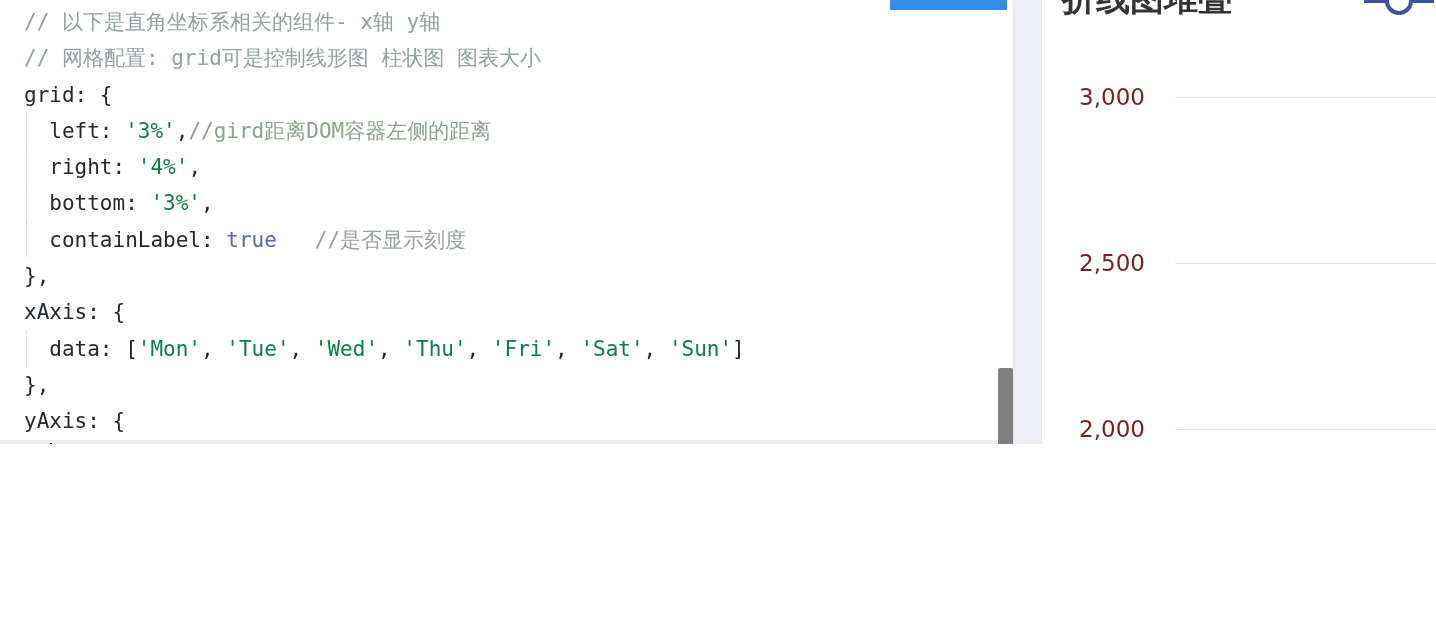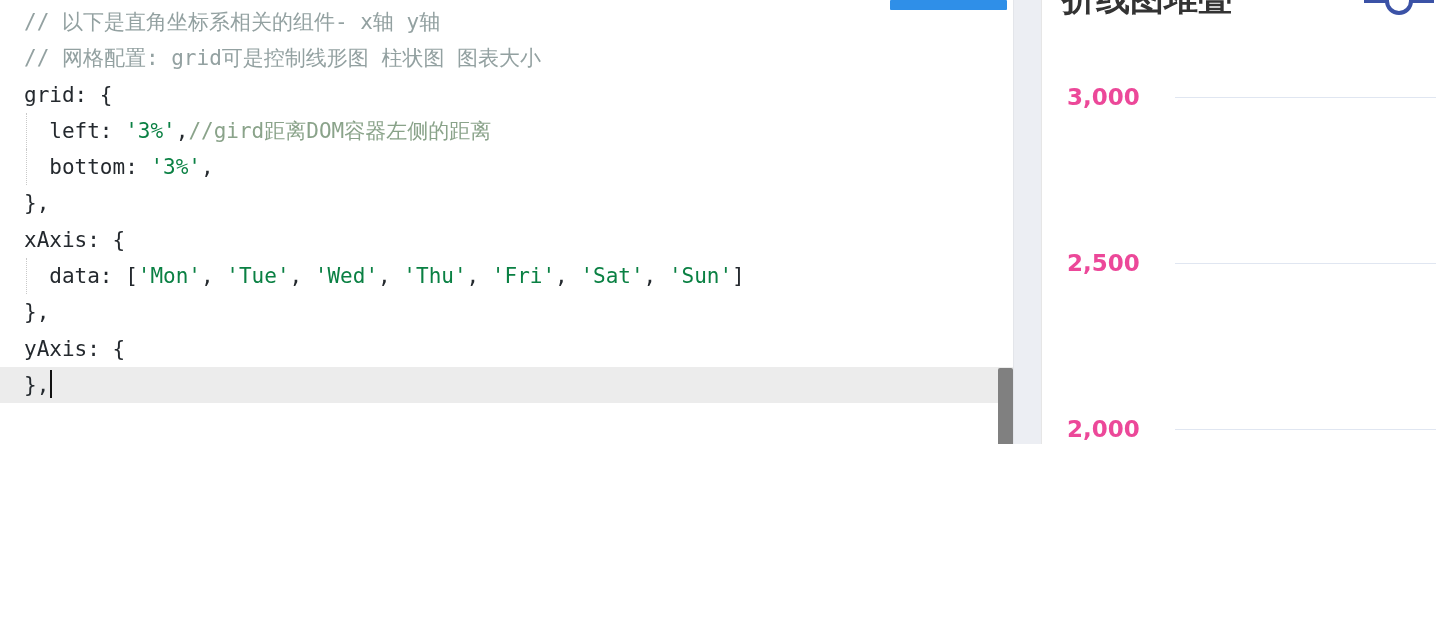--- a/index.html
+++ b/index.html
@@ -140,25 +140,24 @@
     right: 2px;
     top: -16px;
     width: 70px;
     height: 34px;
   }
   .ylabel {
     position: absolute;
     right: auto;
     font-family: "DejaVu Sans", sans-serif;
     font-size: 23px;
-    color: #ec4899;
-    text-align: left;
+    color: #7f1d1d;
+    text-align: center;
     width: 90px;
     left: 25px;
-    font-weight: bold;
   }
   .gridline {
     position: absolute;
     left: 133px;
     right: 0;
     height: 1px;
     background: #e0e6f1;
   }
   .chart-svg {
     position: absolute;
@@ -190,21 +189,23 @@
 <body>
 
 <div id="root">
 
   <div class="editor">
     <div class="code-lines" id="code-lines">
         <div class="code-line"><span class="tok-cmt">// 以下是直角坐标系相关的组件- x轴 y轴</span></div>
         <div class="code-line"><span class="tok-cmt">// 网格配置: grid可是控制线形图 柱状图 图表大小</span></div>
         <div class="code-line"><span class="tok-plain">grid: {</span></div>
         <div class="code-line indent1"><span class="tok-plain">  left: </span><span class="tok-str">'3%'</span><span class="tok-plain">,</span><span class="tok-cmt-d">//gird距离DOM容器左侧的距离</span></div>
+        <div class="code-line indent1"><span class="tok-plain">  right: </span><span class="tok-str">'4%'</span><span class="tok-plain">,</span></div>
         <div class="code-line indent1"><span class="tok-plain">  bottom: </span><span class="tok-str">'3%'</span><span class="tok-plain">,</span></div>
+        <div class="code-line indent1"><span class="tok-plain">  containLabel: </span><span class="tok-kw">true</span><span class="tok-cmt">   //是否显示刻度</span></div>
         <div class="code-line"><span class="tok-plain">},</span></div>
         <div class="code-line"><span class="tok-plain">xAxis: {</span></div>
         <div class="code-line indent1"><span class="tok-plain">  data: [</span><span class="tok-str">'Mon'</span><span class="tok-plain">, </span><span class="tok-str">'Tue'</span><span class="tok-plain">, </span><span class="tok-str">'Wed'</span><span class="tok-plain">, </span><span class="tok-str">'Thu'</span><span class="tok-plain">, </span><span class="tok-str">'Fri'</span><span class="tok-plain">, </span><span class="tok-str">'Sat'</span><span class="tok-plain">, </span><span class="tok-str">'Sun'</span><span class="tok-plain">]</span></div>
         <div class="code-line"><span class="tok-plain">},</span></div>
         <div class="code-line"><span class="tok-plain">yAxis: {</span></div>
         <div class="code-line active"><span class="tok-plain">},</span><span class="caret"></span></div>
       </div>
     <div class="blue-strip"></div>
     <div class="editor-scrollbar-track">
       <div class="editor-scrollbar-thumb"></div>

